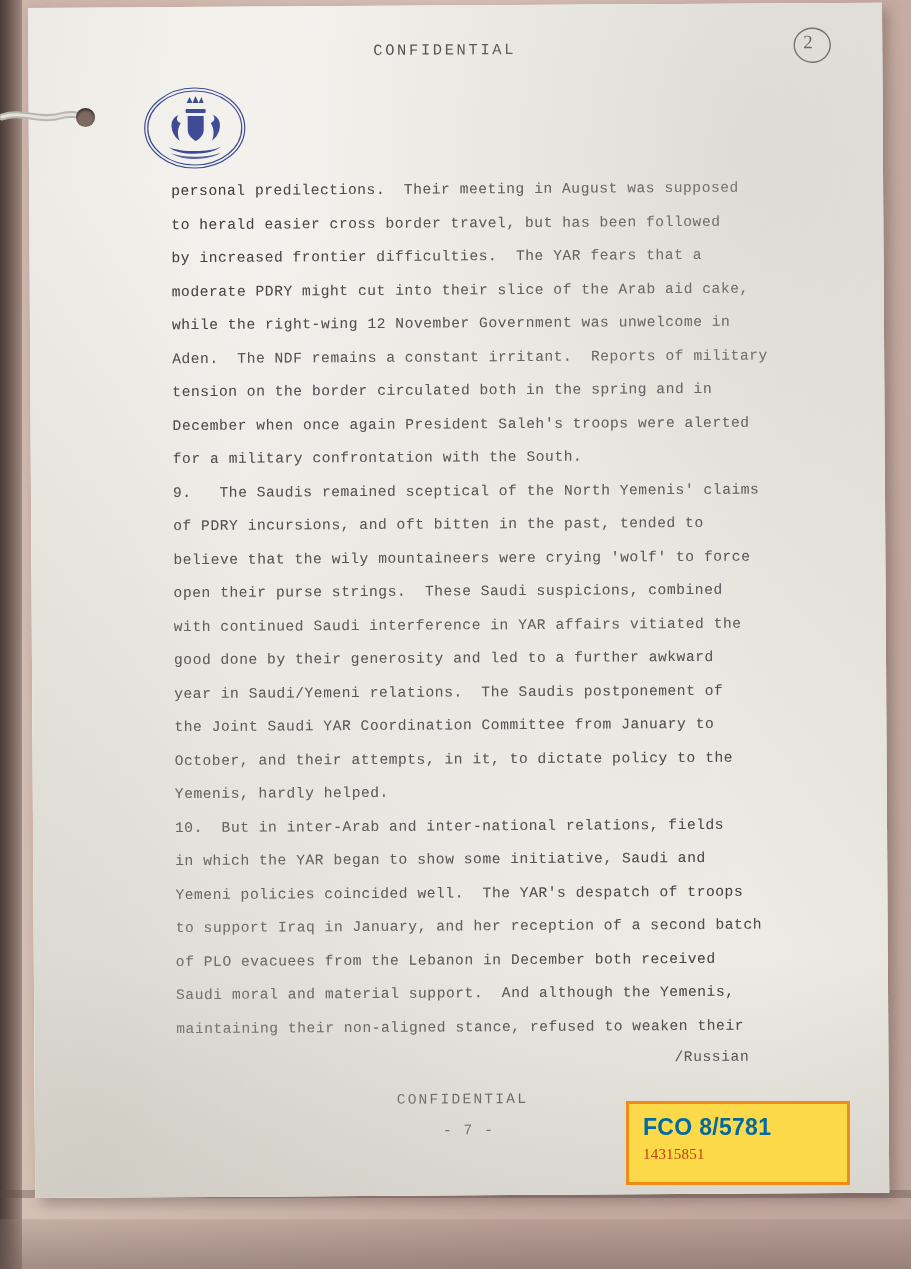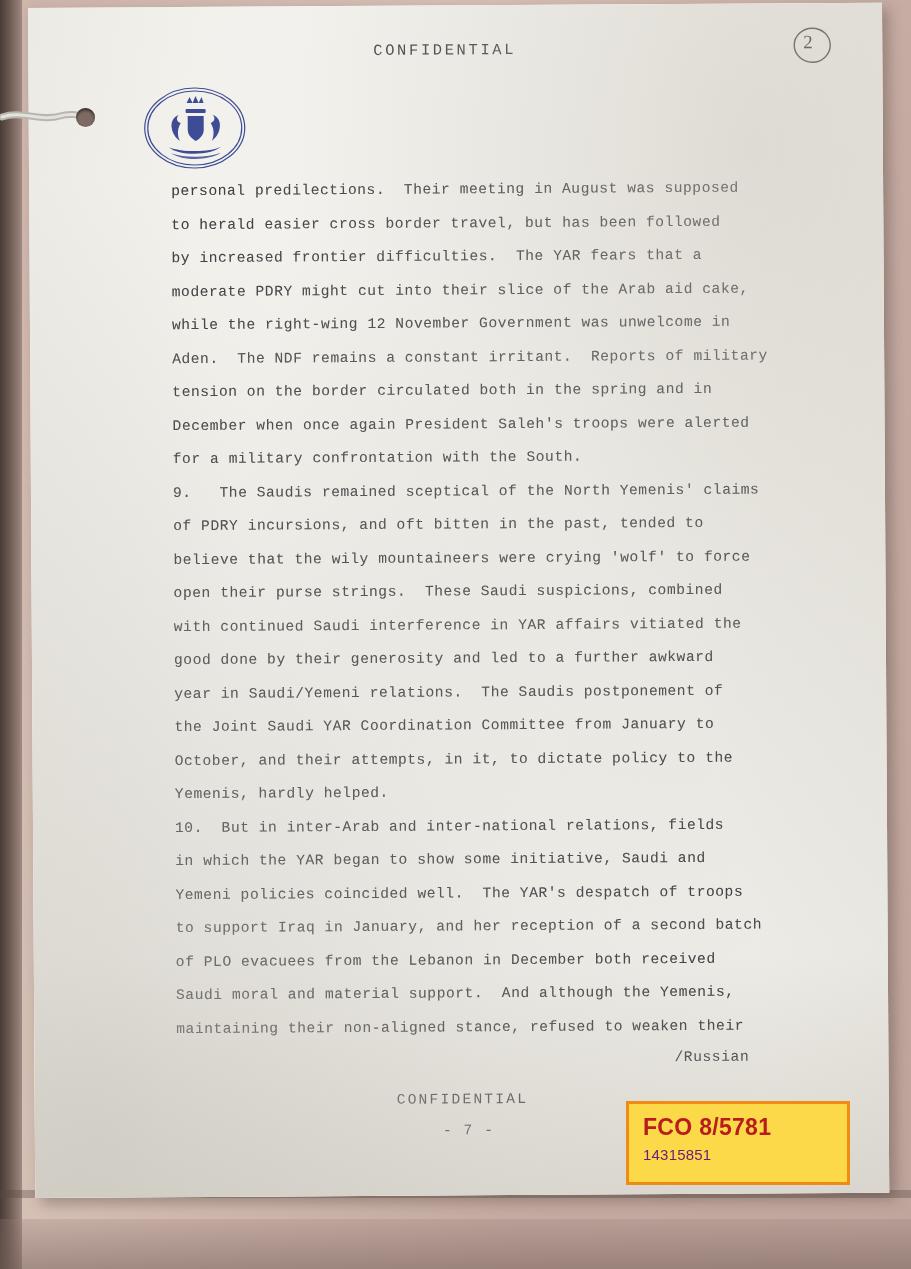--- a/index.html
+++ b/index.html
@@ -185,27 +185,27 @@
     background: #fcd949;
     border: 3px solid #f08c16;
     box-sizing: border-box;
     z-index: 10;
     padding: 10px 0 0 14px;
   }
   #ref-label .ref-main {
     font-family: "Liberation Sans", sans-serif;
     font-size: 23px;
     font-weight: bold;
-    color: #b91c1c;
+    color: #0369a1;
     letter-spacing: 0.3px;
   }
   #ref-label .ref-sub {
-    font-family: Liberation Sans, sans-serif;
+    font-family: Liberation Serif, serif;
     font-size: 15px;
-    color: #701a75;
+    color: #c2410c;
     margin-top: 5px;
     letter-spacing: 0.2px;
   }
 </style>
 </head>
 <body>
 
 <div id="scan">
 
   <div id="left-strip"></div>

